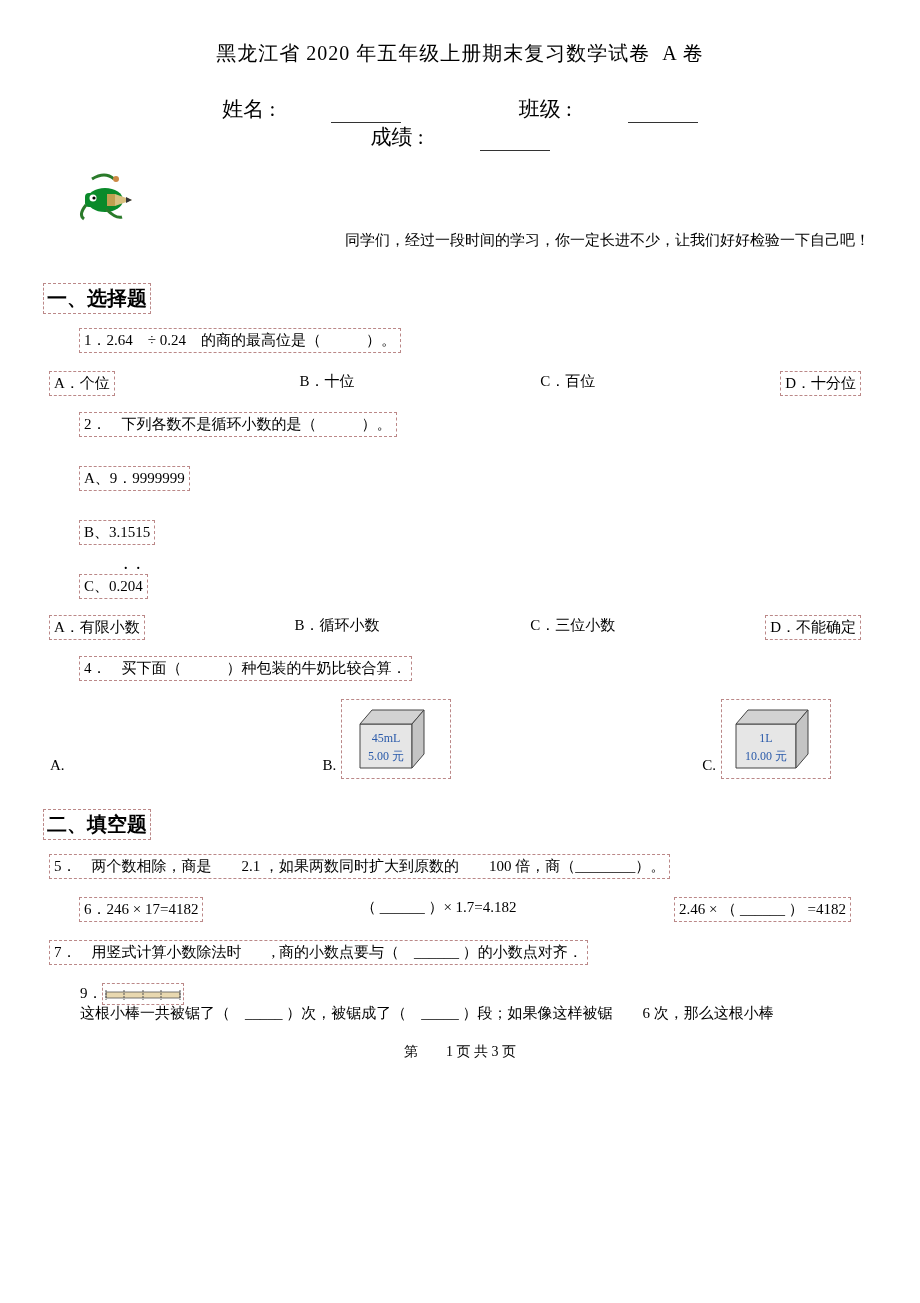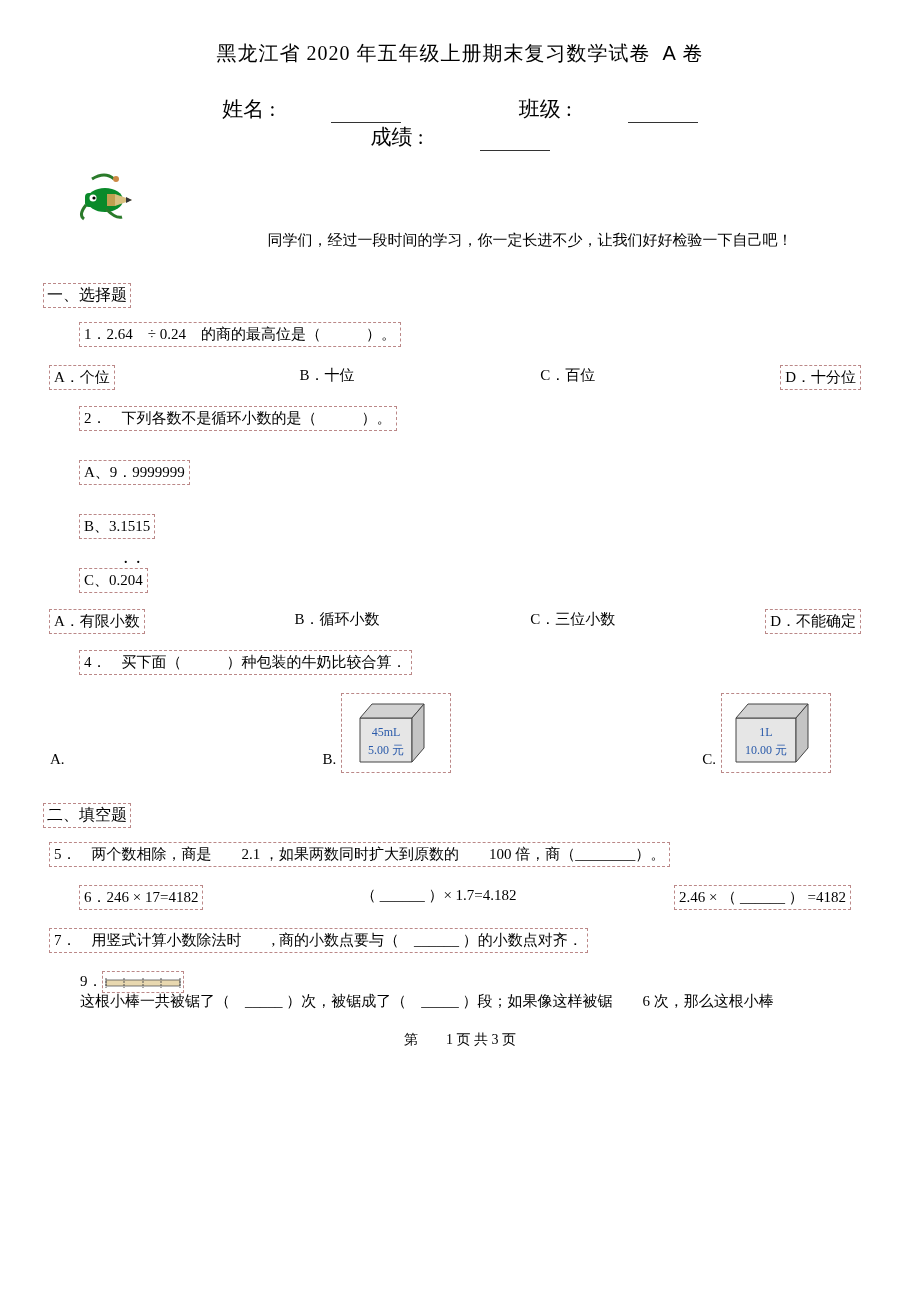--- a/index.html
+++ b/index.html
@@ -15,21 +15,21 @@
     padding: 40px 50px 20px 50px;
     position: relative;
   }
   .title {
     text-align: center;
     font-size: 20px;
     margin-bottom: 28px;
     letter-spacing: 1px;
   }
   .title .volume {
-    font-family: Liberation Sans, sans-serif;
+    font-family: Liberation Serif, serif;
     margin-left: 6px;
   }
   .meta-row {
     text-align: center;
     font-size: 21px;
     margin-bottom: 14px;
   }
   .meta-row span {
     display: inline-block;
     margin: 0 28px;
@@ -41,31 +41,32 @@
     height: 14px;
     vertical-align: bottom;
     margin-left: 2px;
   }
   svg.pencil {
     display: block;
     margin-left: 20px;
     margin-bottom: 6px;
   }
   .intro {
-    text-align: center;
+    text-align: right;
     padding-left: 140px;
     font-size: 15px;
     margin-bottom: 26px;
   }
   .section-header {
     outline: 1px dashed #b88; 
     display: inline-block;
     padding: 1px 3px;
     margin: 8px 8px 16px -6px;
-    font-size: 16px;
+    font-size: 20px;
+    font-weight: bold;
   }
   .question-block {
     margin-left: 30px;
     margin-bottom: 20px;
   }
   .outlined {
     outline: 1px dashed #b88;
     display: inline-block;
     padding: 2px 4px;
   }

